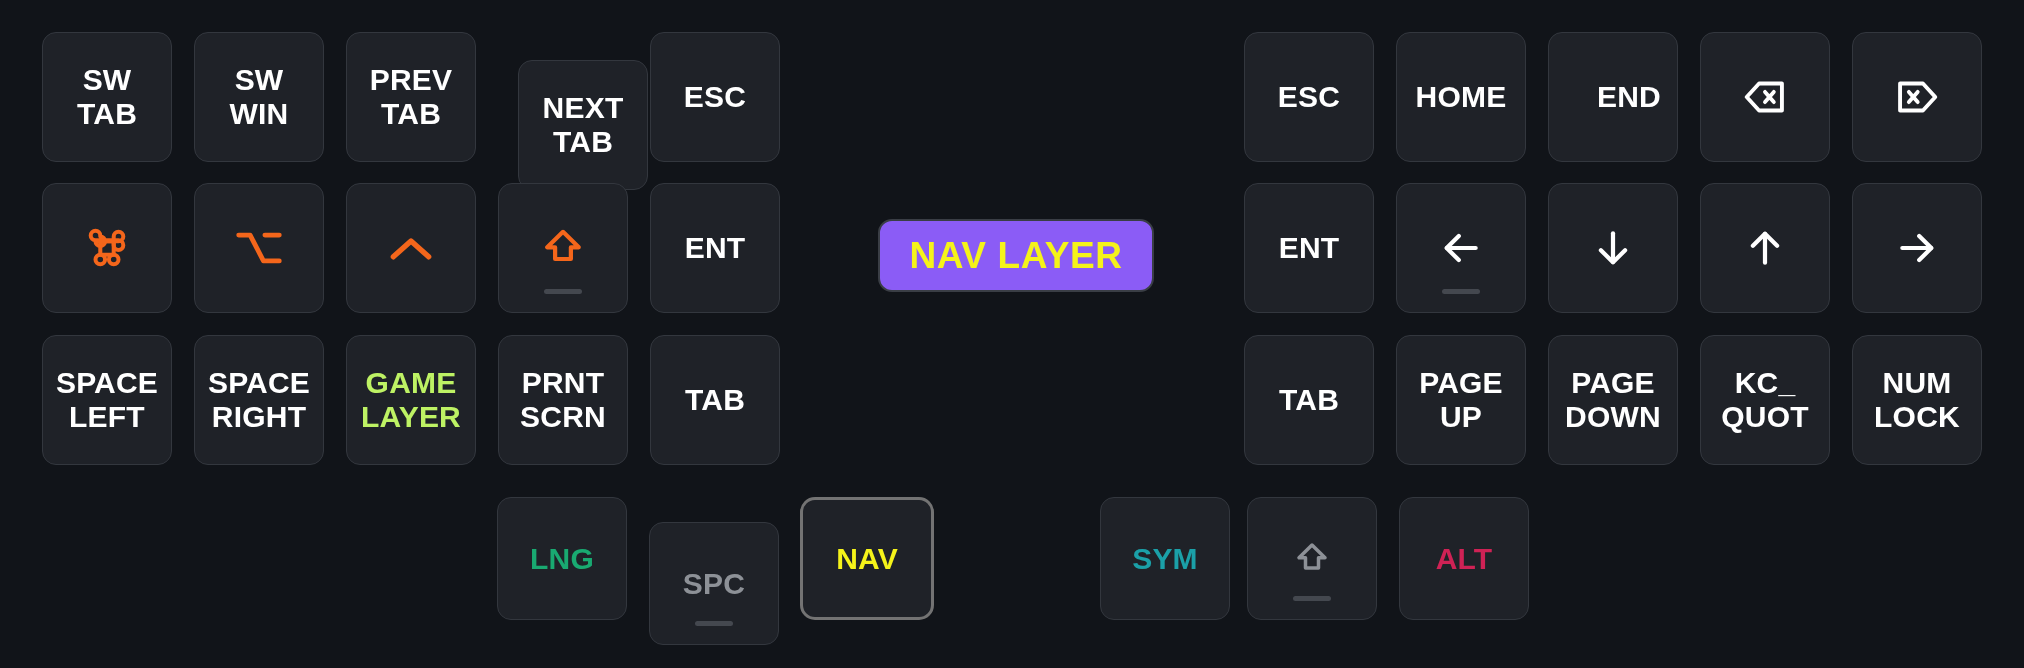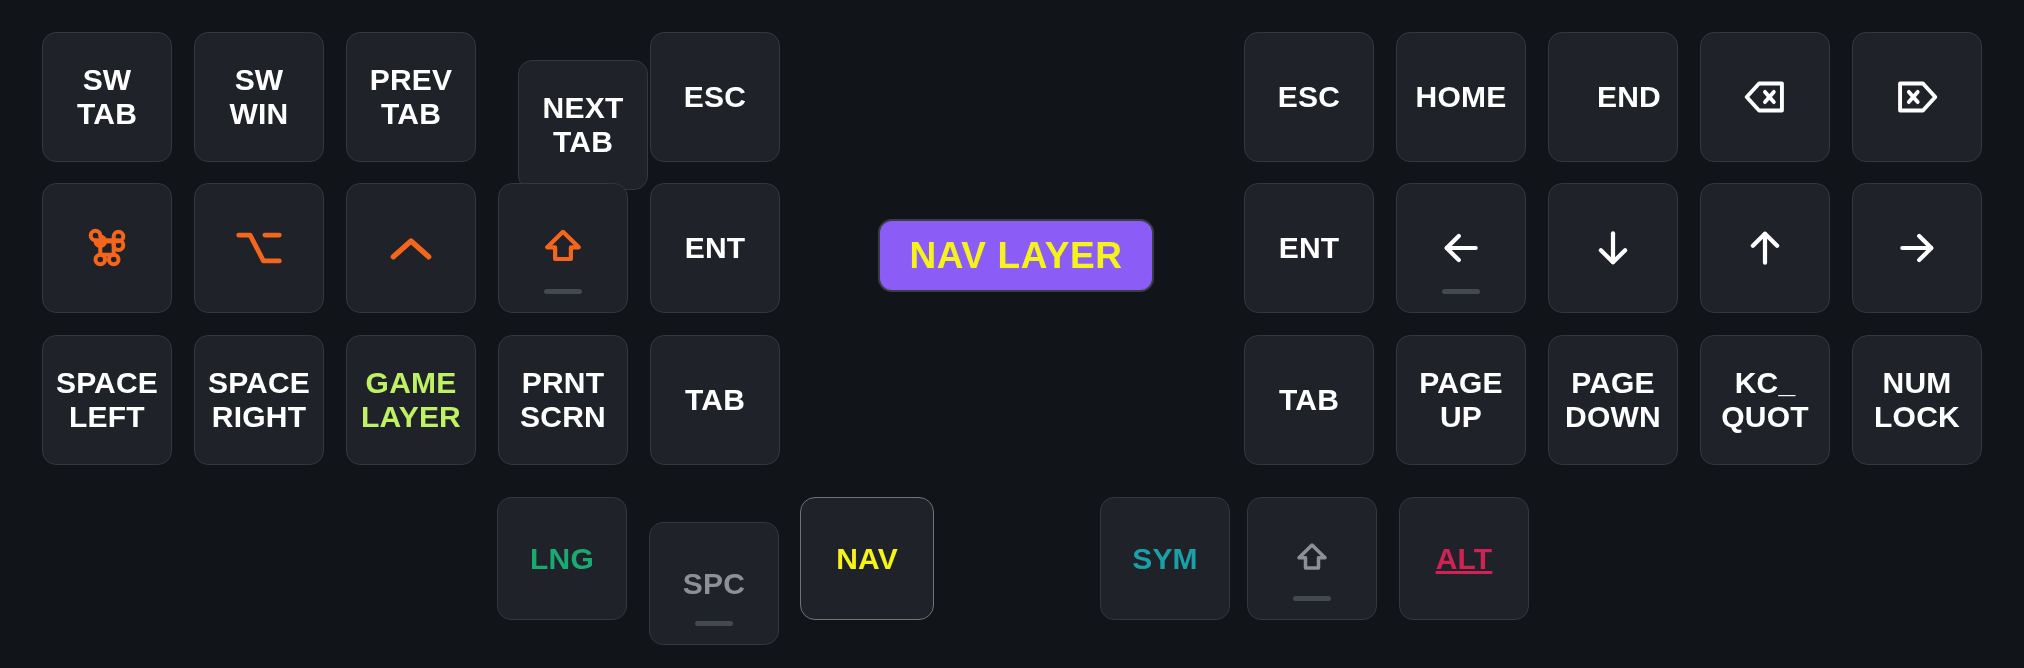--- a/index.html
+++ b/index.html
@@ -30,21 +30,21 @@
     justify-content: center;
     color: #ffffff;
     font-size: 30px;
     font-weight: bold;
     line-height: 1.12;
     letter-spacing: 0.2px;
     text-align: center;
     user-select: none;
   }
   .key.active {
-    border: 1px solid #737373;
+    border: 3px solid #737373;
     border-radius: 15px;
   }
   .key .lbl {
     display: block;
     white-space: pre;
   }
   .homing {
     position: absolute;
     bottom: 18px;
     left: 50%;
@@ -251,20 +251,20 @@
       <span class="lbl">SYM</span>
     </div>
     <div class="key" style="left: 1247px; top: 497px; width: 130px; height: 123px; color: rgb(141, 145, 151);">
       <span class="glyph">
         <svg width="40" height="40" viewBox="0 0 24 24" fill="none" stroke="currentColor" stroke-width="2.1" stroke-linecap="round" stroke-linejoin="round">
           <path d="M12 3.6 4.2 11.3h3.9v6.1h7.8v-6.1h3.9z"></path>
         </svg>
       </span>
       <span class="homing"></span>
     </div>
-    <div class="key" style="left: 1399px; top: 497px; width: 130px; height: 123px; color: rgb(207, 34, 85); text-decoration: underline;">
+    <div class="key" style="left: 1399px; top: 497px; width: 130px; height: 123px; color: rgb(207, 34, 85);">
       <span class="lbl">ALT</span>
     </div>
   </div>
 
 <div id="layer-badge">
   <span>NAV LAYER</span>
 </div>
 
 </body></html>

